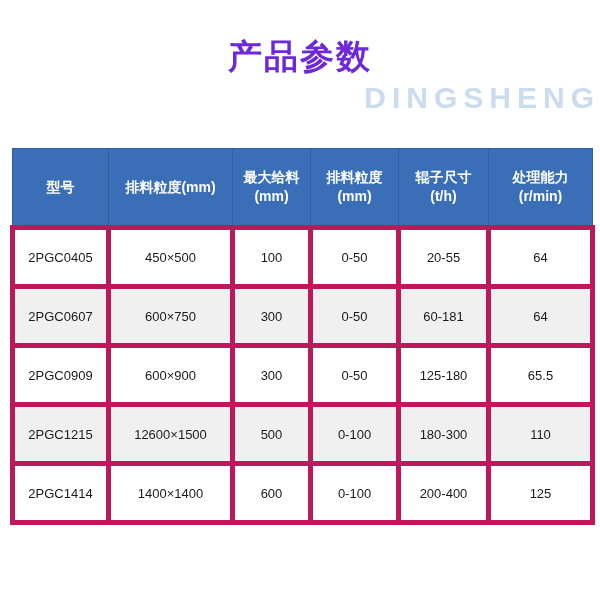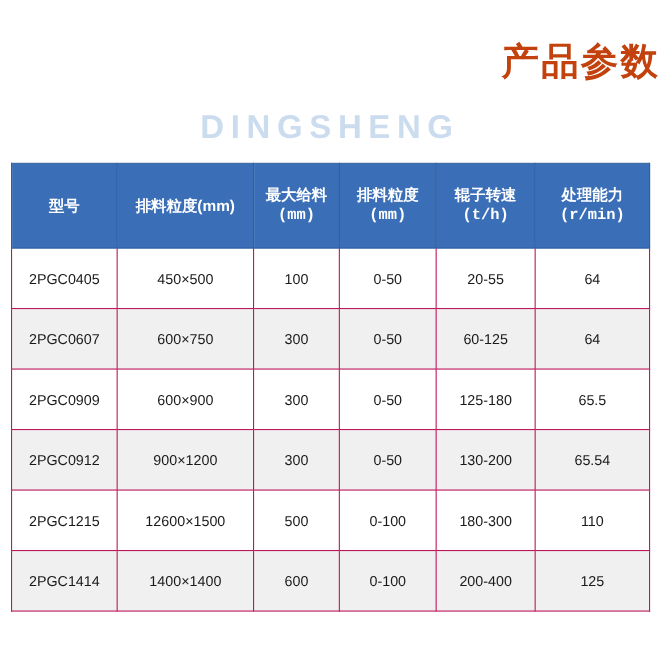--- a/index.html
+++ b/index.html
@@ -14,35 +14,35 @@
     overflow: hidden;
     position: relative;
   }
   .page {
     width: 600px;
     height: 600px;
     position: relative;
     box-sizing: border-box;
   }
   .title {
-    text-align: right;
+    text-align: center;
     font-size: 34px;
     font-weight: bold;
-    color: #c2410c;
+    color: #6d28d9;
     letter-spacing: 2px;
     padding-top: 38px;
     line-height: 1.1;
   }
   .watermark {
-    text-align: center;
+    text-align: right;
     font-size: 30px;
     font-weight: bold;
     letter-spacing: 6px;
     color: #c3d6ec;
-    margin-top: 24px;
+    margin-top: 6px;
     opacity: 0.85;
   }
   .table-wrap {
     position: absolute;
     left: 10px;
     top: 148px;
     width: 580px;
   }
   table {
     border-collapse: collapse;
@@ -56,29 +56,28 @@
     font-weight: bold;
     text-align: center;
     vertical-align: middle;
     height: 72px;
     border: 1px solid #2f5f9f;
     padding: 2px 2px;
     line-height: 1.35;
   }
   thead th .sub {
     display: block;
-    font-family: Liberation Mono, monospace;
   }
   tbody td {
     text-align: center;
     vertical-align: middle;
     font-size: 13px;
     color: #1a1a1a;
     height: 50px;
-    border: 1px solid #be185d;
+    border: 5px solid #be185d;
     background: #ffffff;
     padding: 2px;
   }
   tbody tr:nth-child(even) td {
     background: #f0f0f0;
   }
   .col0 { width: 96px; }
   .col1 { width: 124px; }
   .col2 { width: 78px; }
   .col3 { width: 88px; }
@@ -113,21 +112,21 @@
           </th>
           <th>
             <span>最大给料</span>
             <span class="sub">(mm)</span>
           </th>
           <th>
             <span>排料粒度</span>
             <span class="sub">(mm)</span>
           </th>
           <th>
-            <span>辊子转速</span>
+            <span>辊子尺寸</span>
             <span class="sub">(t/h)</span>
           </th>
           <th>
             <span>处理能力</span>
             <span class="sub">(r/min)</span>
           </th>
         </tr>
       </thead>
       <tbody>
         <tr>
@@ -136,38 +135,30 @@
           <td>100</td>
           <td>0-50</td>
           <td>20-55</td>
           <td>64</td>
         </tr>
         <tr>
           <td>2PGC0607</td>
           <td>600×750</td>
           <td>300</td>
           <td>0-50</td>
-          <td>60-125</td>
+          <td>60-181</td>
           <td>64</td>
         </tr>
         <tr>
           <td>2PGC0909</td>
           <td>600×900</td>
           <td>300</td>
           <td>0-50</td>
           <td>125-180</td>
           <td>65.5</td>
-        </tr>
-        <tr>
-          <td>2PGC0912</td>
-          <td>900×1200</td>
-          <td>300</td>
-          <td>0-50</td>
-          <td>130-200</td>
-          <td>65.54</td>
         </tr>
         <tr>
           <td>2PGC1215</td>
           <td>12600×1500</td>
           <td>500</td>
           <td>0-100</td>
           <td>180-300</td>
           <td>110</td>
         </tr>
         <tr>

